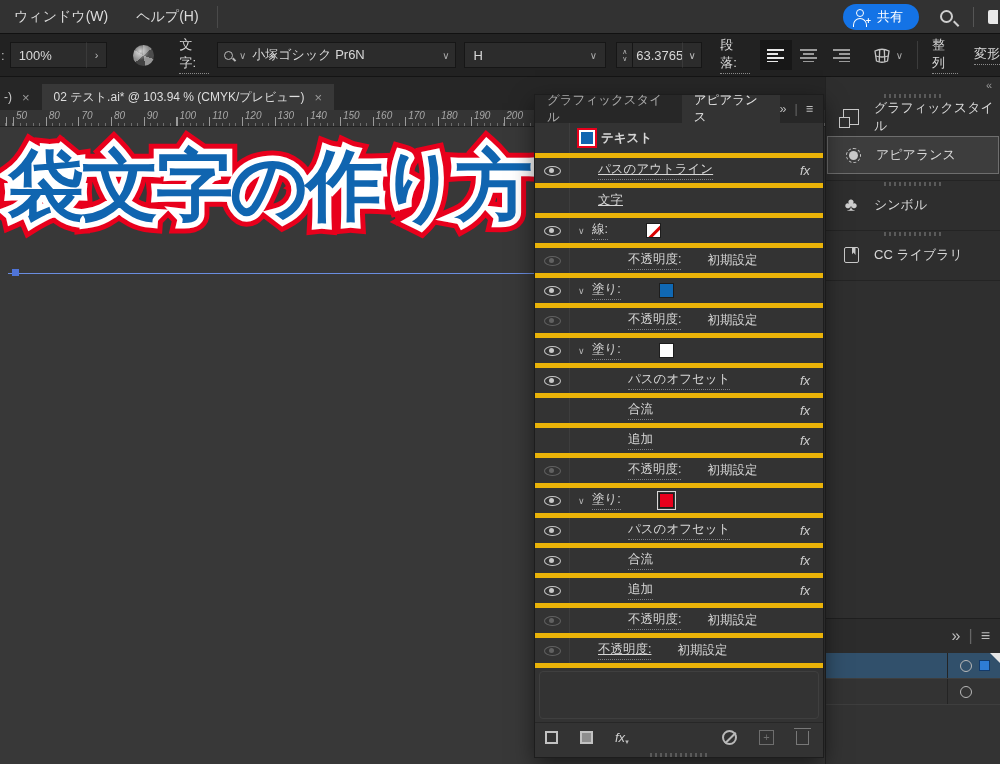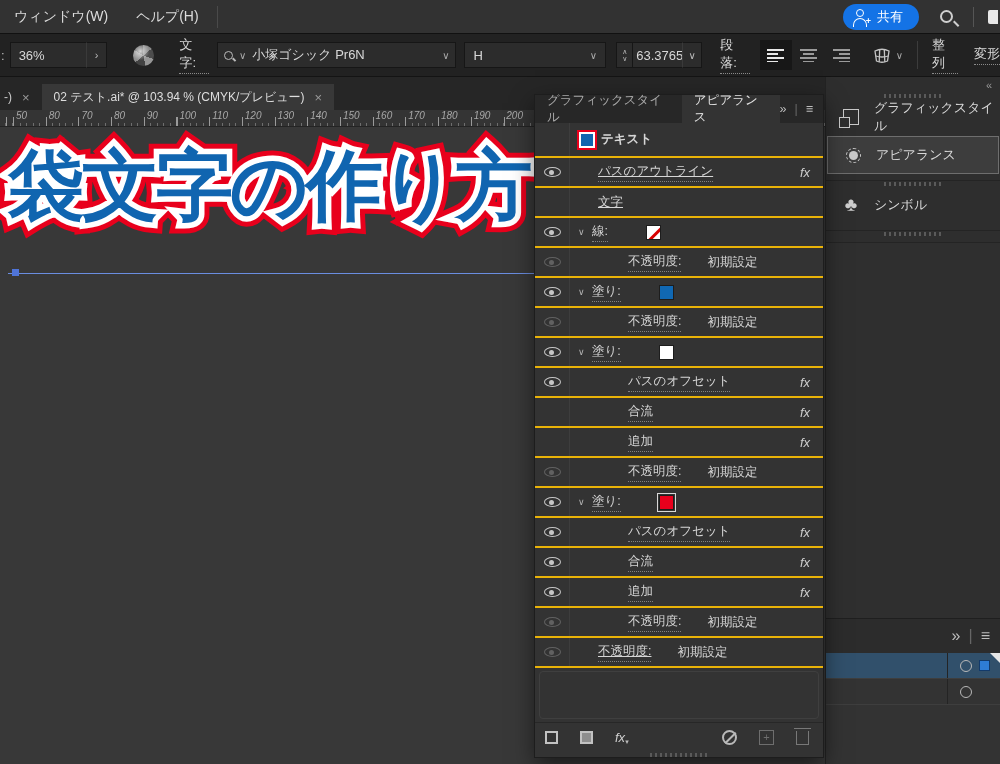--- a/index.html
+++ b/index.html
@@ -87,21 +87,21 @@
   
   .ap-panel { position:absolute; left:535px; top:95px; width:288px; height:662px; background:#333333;
     box-shadow:0 0 0 1px #1d1d1d, 0 8px 22px rgba(0,0,0,.55); display:flex; flex-direction:column; z-index:5; }
   .ap-tabs { height:28px; background:#272727; display:flex; align-items:stretch; font-size:12.5px; flex:none; }
   .ap-tab { display:flex; align-items:center; padding:0 12px; color:#a9a9a9; }
   .ap-tab.active { background:#333333; color:#e3e3e3; }
   .ap-tabs-right { margin-left:auto; display:flex; align-items:center; gap:8px; padding-right:10px; color:#bdbdbd; }
   .ap-tabs-right .bar { color:#666; }
 
   .ap-rows { flex:none; }
-  .ap-row { height:30px; display:flex; align-items:center; border-bottom:2px solid #eab308; font-size:12.5px; position:relative; }
+  .ap-row { height:30px; display:flex; align-items:center; border-bottom:5px solid #eab308; font-size:12.5px; position:relative; }
   .ap-row.first { height:35px; }
   .eyec { width:35px; align-self:stretch; border-right:1px solid #3d3d3d; display:flex; align-items:center; justify-content:center; flex:none; }
   .eye { position:relative; width:17px; height:10px; border:1.5px solid #c6c6c6; border-radius:50%; }
   .eye::after { content:""; position:absolute; left:4.5px; top:1.5px; width:5px; height:5px; border-radius:50%; background:#c6c6c6; }
   .eye.dim { border-color:#616161; } .eye.dim::after { background:#616161; }
   .chev { margin-left:8px; width:14px; color:#b5b5b5; font-size:9px; flex:none; }
   .lbl { color:#d6d6d6; }
   .link { border-bottom:1px dotted #828282; padding-bottom:1px; }
   .ml1 { margin-left:28px;text-decoration:underline; } .ml2 { margin-left:58px; } .mlc { margin-left:6px; }
   .val { margin-left:26px; }
@@ -189,21 +189,21 @@
       <div class="icon-btn">
           <span class="mag"></span>
         </div>
       <div class="vdiv"></div>
       <div class="corner-sliver"></div>
     </div>
   </div>
 
   <div class="controlbar">
     <span class="colon-edge">:</span>
-    <div class="field zoom-field">36%</div>
+    <div class="field zoom-field">100%</div>
     <div class="zoom-arrow">
         <span>›</span>
       </div>
     <div class="sphere"></div>
     <span class="link-label cl-char">文字:</span>
     <div class="field font-select">
       <span class="mini-mag"></span>
       <span class="sel-chev">∨</span>
       <span class="name">小塚ゴシック Pr6N</span>
       <span class="sel-chev">∨</span>
@@ -502,20 +502,26 @@
       <span>アピアランス</span>
     </div>
     <div class="sb-sep"></div>
     <div class="grip"></div>
     <div class="sb-item">
       <span class="sb-icon club">♣</span>
       <span>シンボル</span>
     </div>
     <div class="sb-sep"></div>
     <div class="grip"></div>
+    <div class="sb-item">
+      <span class="sb-icon">
+          <span class="lib-icon"></span>
+        </span>
+      <span>CC ライブラリ</span>
+    </div>
     <div class="sb-fill"></div>
 
     <div class="bottom-panel">
       <div class="bp-header">
         <span>»</span>
         <span class="bar">|</span>
         <span>≡</span>
       </div>
       <div class="layer-row selected">
         <span class="namepart"></span>

